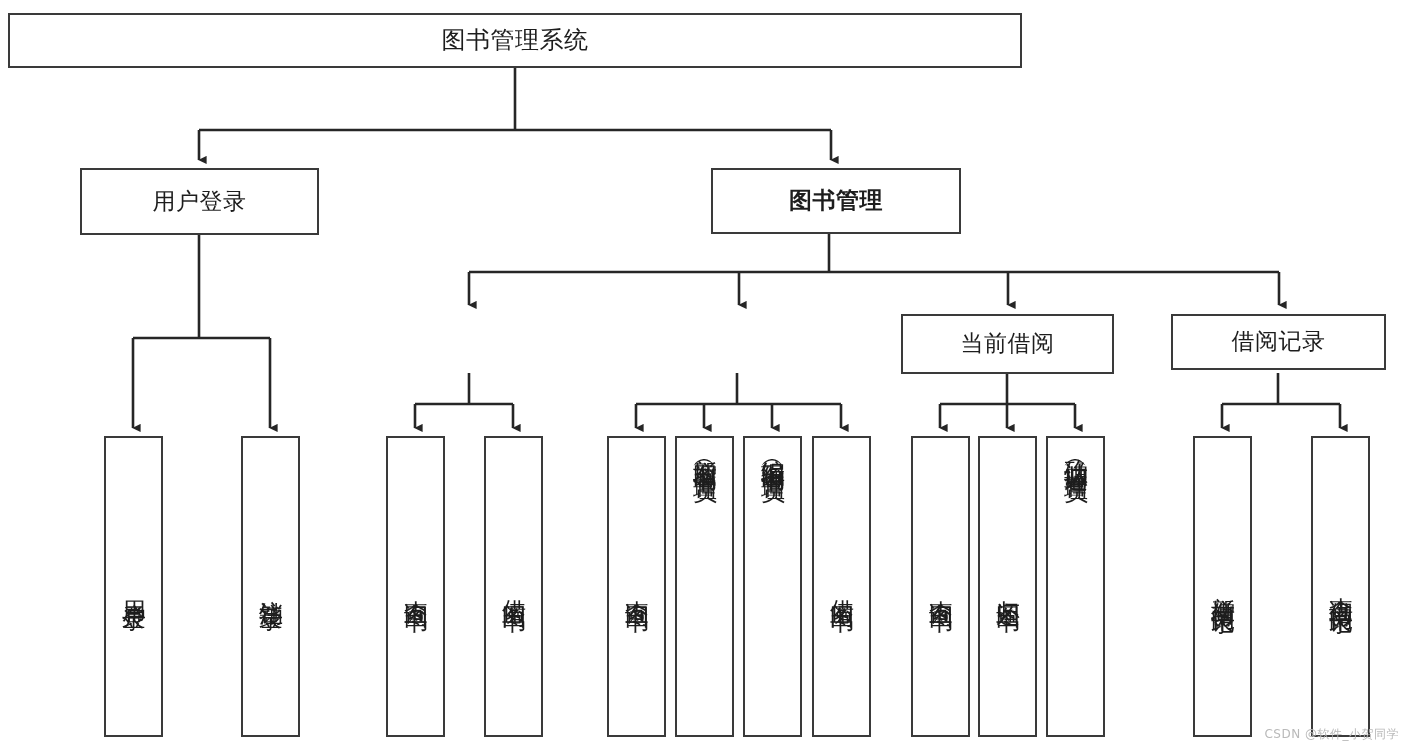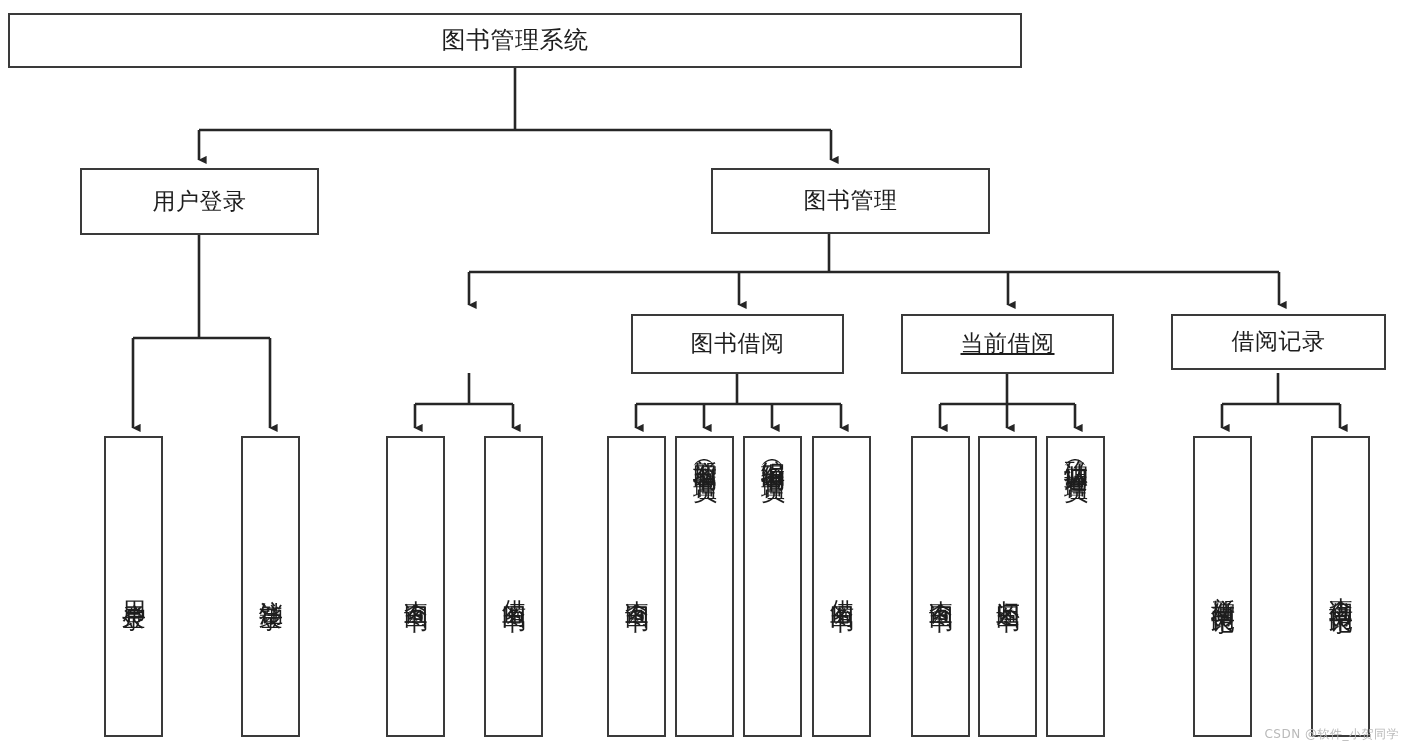--- a/index.html
+++ b/index.html
@@ -134,28 +134,25 @@
     </g>
   </svg>
 
   <div class="node h root" style="left:8px; top:13px; width:1014px; height:55px;">
     <span class="node-label">图书管理系统</span>
   </div>
 
   <div class="node h" style="left:80px; top:168px; width:239px; height:67px;">
     <span class="node-label">用户登录</span>
   </div>
-  <div class="node h" style="left:711px; top:168px; width:279px; height:66px;">
+  <div class="node h" style="left:711px; top:168px; width:250px; height:66px;font-weight:bold;">
     <span class="node-label">图书管理</span>
   </div>
 
-  <div class="node h" style="left:631px; top:314px; width:213px; height:60px;">
-    <span class="node-label">图书借阅</span>
-  </div>
-  <div class="node h" style="left:901px; top:314px; width:213px; height:60px;text-decoration:underline;">
+  <div class="node h" style="left:901px; top:314px; width:213px; height:60px;">
     <span class="node-label">当前借阅</span>
   </div>
   <div class="node h" style="left:1171px; top:314px; width:215px; height:56px;">
     <span class="node-label">借阅记录</span>
   </div>
 
   <div class="node v" style="left:104px; top:436px; width:59px; height:301px;">
     <span class="node-label">用户登录</span>
   </div>
   <div class="node v" style="left:241px; top:436px; width:59px; height:301px;">

